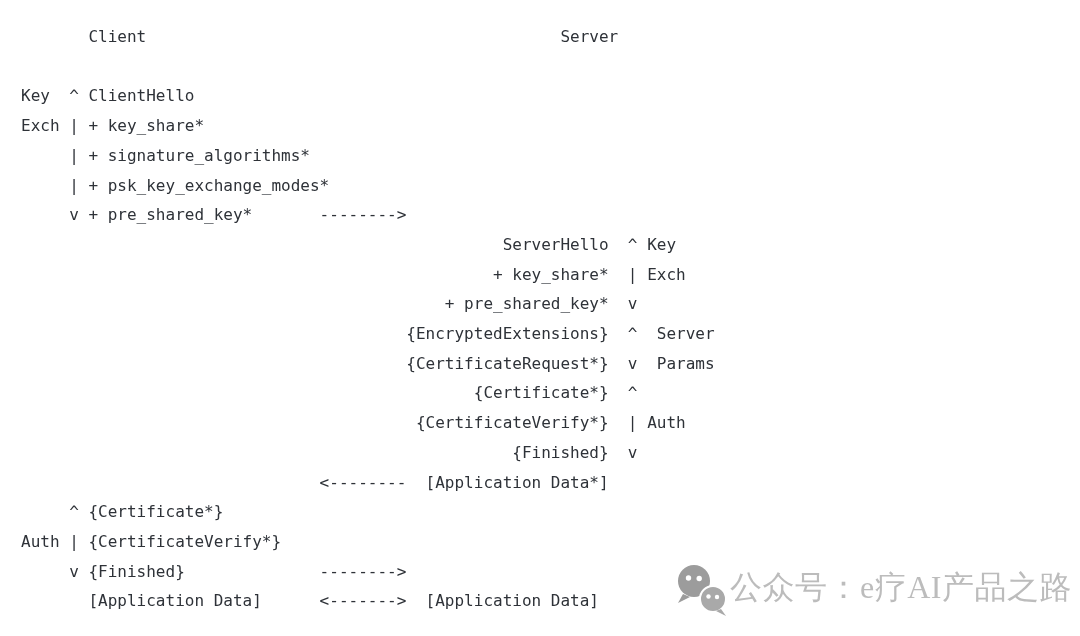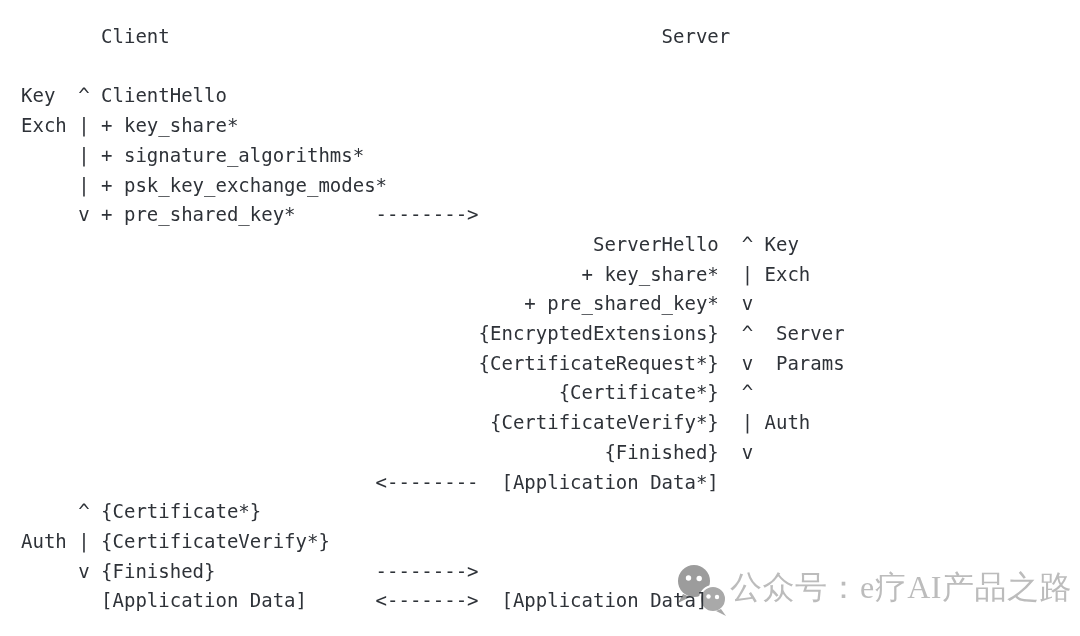--- a/index.html
+++ b/index.html
@@ -13,21 +13,21 @@
     height: 636px;
     background: #ffffff;
     overflow: hidden;
   }
   .figure {
     position: absolute;
     left: 21px;
     top: 22px;
     margin: 0;
     font-family: "DejaVu Sans Mono", "Liberation Mono", monospace;
-    font-size: 19px;
+    font-size: 16px;
     line-height: 29.7px;
     color: #2e3238;
     white-space: pre;
     z-index: 2;
   }
   .watermark {
     position: absolute;
     left: 666px;
     top: 556px;
     height: 64px;

